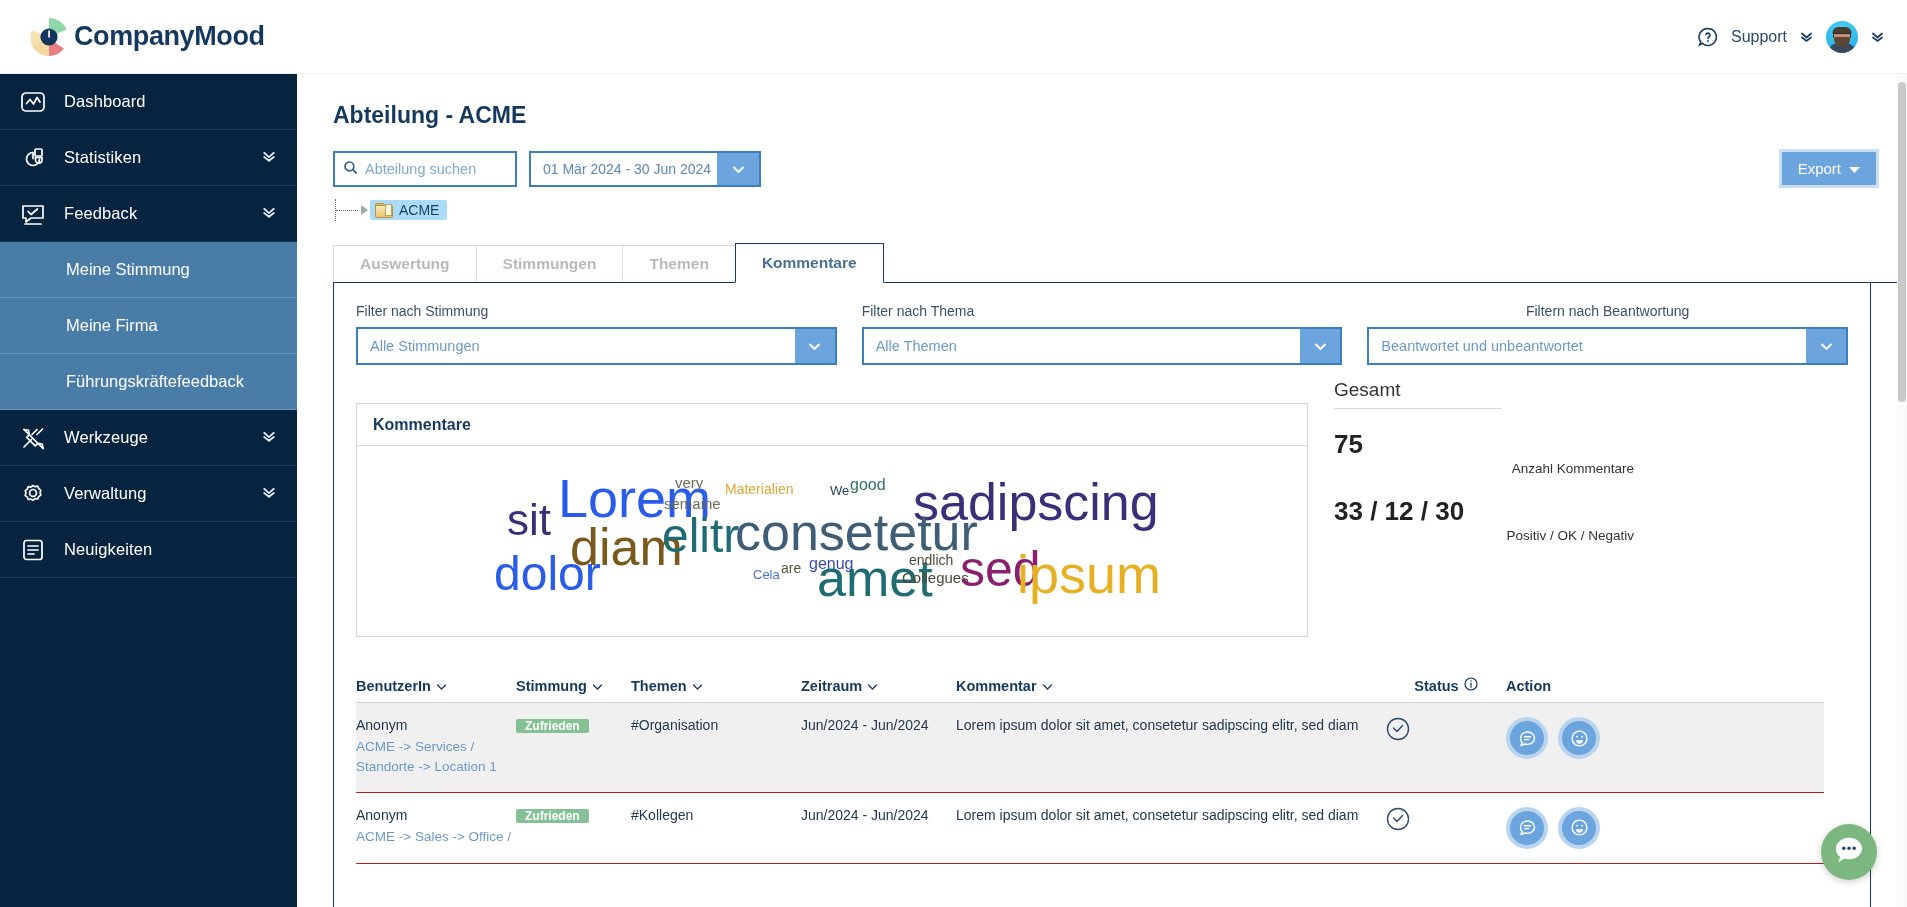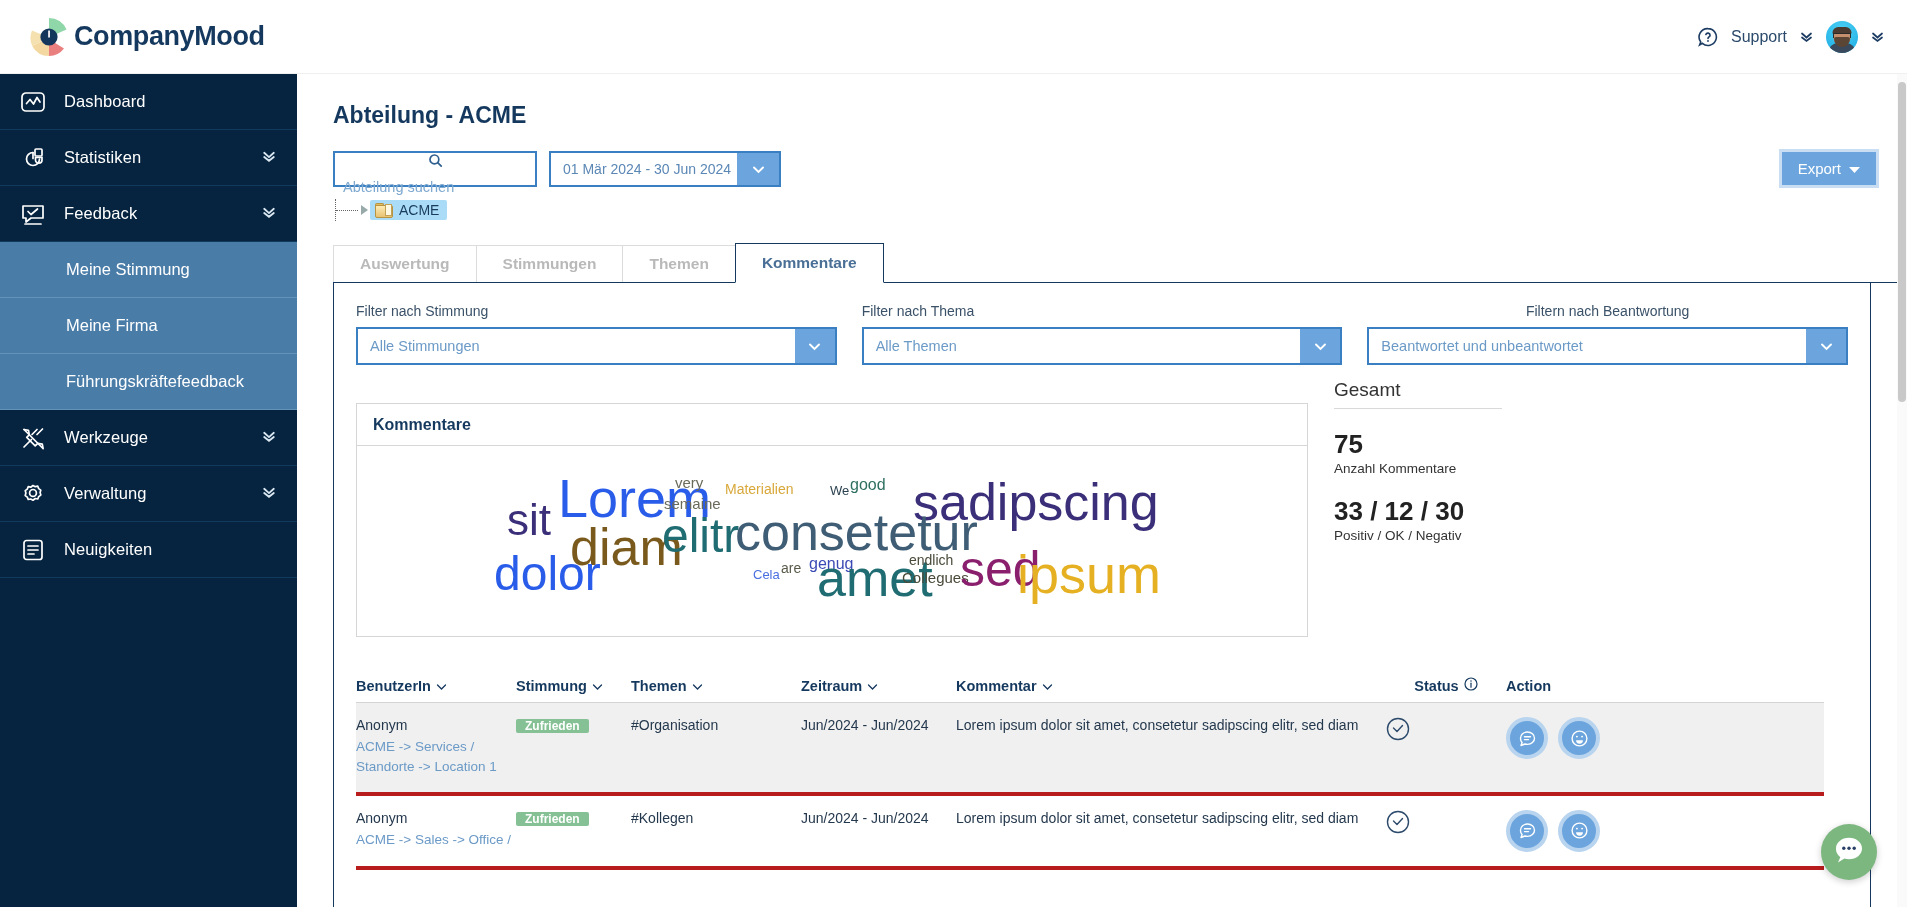--- a/index.html
+++ b/index.html
@@ -81,22 +81,22 @@
   }
   #page-title {
     font-size: 23px; font-weight: bold; color: #15395e;
     padding: 28px 0 0 36px;
   }
 
   #controls-row {
     display: flex; align-items: center; margin: 22px 0 0 36px; position: relative;
   }
   .search-box {
-    width: 204px; height: 36px; border: 2px solid #3a7fc1; background: #fff;
-    display: flex; align-items: center; padding: 0 8px; gap: 7px; flex-direction: column;
+    width: 184px; height: 36px; border: 2px solid #3a7fc1; background: #fff;
+    display: flex; align-items: center; padding: 0 8px; gap: 7px;
   }
   .search-box input {
     border: 0; outline: 0; font-size: 14.5px; color: #6b9ac7;
     font-family: "Liberation Sans", sans-serif; width: 100%; background: transparent;
   }
   .search-box input::placeholder { color: #7fa9d0; }
   .date-box {
     margin-left: 12px; height: 36px; display: flex; border: 2px solid #3a7fc1;
   }
   .date-box .val {
@@ -183,33 +183,33 @@
   }
   #cloud-body { height: 190px; position: relative; }
   #cloud-body span { position: absolute; white-space: nowrap; line-height: 1; }
 
   
   #gesamt {
     position: absolute; left: 1000px; top: 96px; width: 300px;
   }
   #gesamt .title { font-size: 19px; color: #333; padding-bottom: 7px; border-bottom: 1px solid #d9d9d9; width: 168px; }
   #gesamt .big { font-size: 26px; font-weight: bold; color: #222; margin-top: 20px; }
-  #gesamt .sub { font-size: 13.5px; color: #333; margin-top: 1px; }
+  #gesamt .sub { font-size: 13.5px; color: #333; margin-top: 1px; text-align: right; }
 
   
   #tbl { margin-top: 32px; width: 1468px; }
   #tbl .thead { display: flex; align-items: center; height: 34px; border-bottom: 1px solid #d4d4d4; }
   #tbl .th {
     font-size: 14.5px; font-weight: bold; color: #15395e;
     display: flex; align-items: center; gap: 5px;
   }
   .c1 { width: 160px; } .c2 { width: 115px; } .c3 { width: 170px; }
   .c4 { width: 155px; } .c5 { width: 430px; } .c6 { width: 120px; justify-content: center; }
   .c7 { width: 130px; }
-  #tbl .row { display: flex; align-items: flex-start; padding: 14px 0 14px 0; border-bottom: 4px solid #b91c1c; }
+  #tbl .row { display: flex; align-items: flex-start; padding: 14px 0 14px 0; border-bottom: 1px solid #b91c1c; }
   #tbl .row.alt { background: #f0f0f0; }
   .cell { font-size: 14px; color: #24384d; }
   .user-name { color: #24384d; }
   .user-path { color: #6b9ac7; font-size: 13.5px; line-height: 1.5; margin-top: 4px; }
   .badge {
     display: inline-block; background: #85c194; color: #fff; font-size: 12px;
     font-weight: bold; padding: 0 9px; border-radius: 2px;
   }
   .status-ico { width: 24px; height: 24px; }
   .act-btns { display: flex; gap: 10px; }

